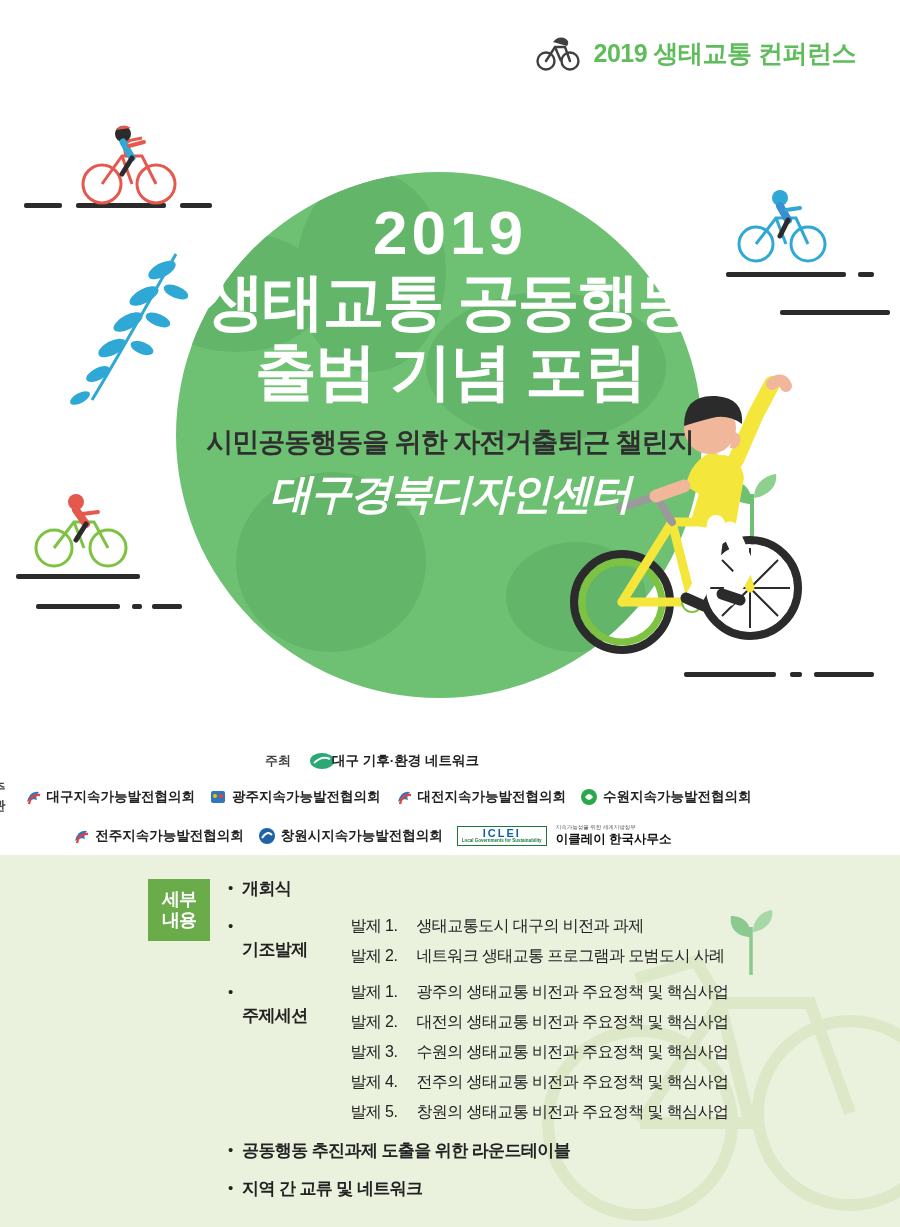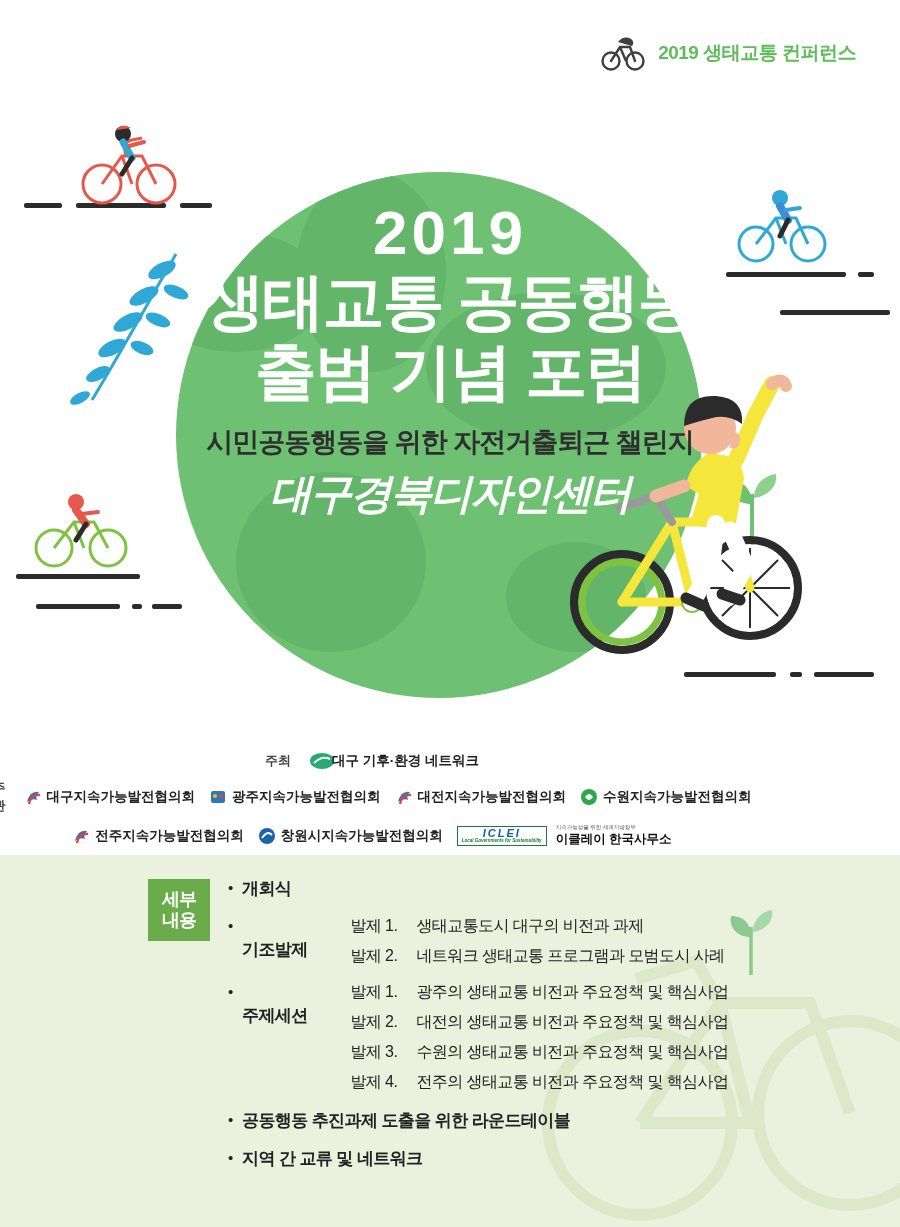--- a/index.html
+++ b/index.html
@@ -17,21 +17,21 @@
     overflow: hidden;
   }
 
   
   .header-row {
     position: absolute;
     top: 34px; right: 44px;
     display: flex; align-items: center; gap: 12px;
   }
   .header-title {
-    font-size: 19px;
+    font-size: 25px;
     font-weight: bold;
     color: #5fbc5a;
     letter-spacing: -0.5px;
     white-space: nowrap;
     text-align: center;
   }
   .header-bike-icon { width: 46px; height: 38px; display: block; }
 
   
   .globe {
@@ -149,21 +149,20 @@
     white-space: nowrap;
   }
   .org-mark { width: 18px; height: 18px; flex: 0 0 18px; }
   .iclei-box {
     border: 1px solid #1a7a3c;
     padding: 1px 4px;
     display: flex;
     flex-direction: column;
     align-items: center;
     line-height: 1;
-    font-style: italic;
   }
   .iclei-word {
     font-size: 11px;
     font-weight: bold;
     letter-spacing: 2px;
     color: #0f5fa8;
   }
   .iclei-sub {
     font-size: 4.5px;
     color: #1a7a3c;
@@ -562,20 +561,23 @@
             </span><br>
             <span class="p-row">
               <span class="num">발제 2.</span><span>대전의 생태교통 비전과 주요정책 및 핵심사업</span>
             </span><br>
             <span class="p-row">
               <span class="num">발제 3.</span><span>수원의 생태교통 비전과 주요정책 및 핵심사업</span>
             </span><br>
             <span class="p-row">
               <span class="num">발제 4.</span><span>전주의 생태교통 비전과 주요정책 및 핵심사업</span>
             </span><br>
+            <span class="p-row">
+              <span class="num">발제 5.</span><span>창원의 생태교통 비전과 주요정책 및 핵심사업</span>
+            </span>
           </span>
         </span>
       </div>
 
       <div class="p-item" style="margin-top:8px;">
         <span class="p-bullet">•</span>
         <span class="p-body">
           <span class="p-single">공동행동 추진과제 도출을 위한 라운드테이블</span>
         </span>
       </div>

